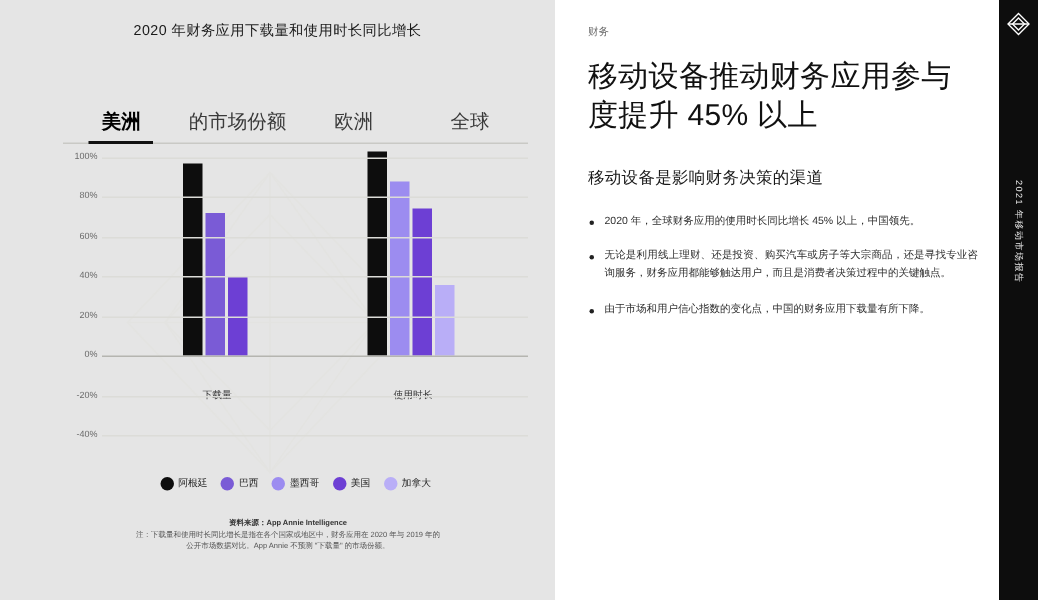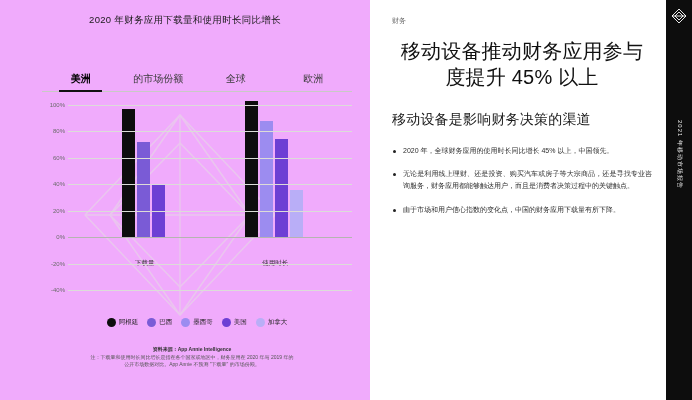--- a/index.html
+++ b/index.html
@@ -9,21 +9,21 @@
     background: #ffffff;
     font-family: "Liberation Sans", sans-serif;
     overflow: hidden;
     position: relative;
   }
   .page { position: absolute; inset: 0; display: flex; }
 
   
   .left {
     width: 370px; height: 400px;
-    background: #f0abfc;
+    background: #e5e5e5;
     position: relative;
     overflow: hidden;
   }
   .watermark {
     position: absolute;
     left: 60px; top: 95px;
     width: 240px; height: 240px;
     opacity: 0.5;
     pointer-events: none;
   }
@@ -37,21 +37,21 @@
   }
   .tabs {
     position: absolute;
     top: 72px; left: 42px; width: 310px;
     display: flex;
     border-bottom: 1px solid #c9c9c5;
   }
   .tab {
     flex: 1;
     text-align: center;
-    font-size: 10px;
+    font-size: 13px;
     color: #3a3a3a;
     padding-bottom: 5px;
     position: relative;
   }
   .tab.active { color: #000; font-weight: bold; }
   .tab.active:after {
     content: "";
     position: absolute;
     left: 22%; right: 22%; bottom: -1px;
     height: 2px;
@@ -142,24 +142,23 @@
     color: #6b6b6b;
     margin-bottom: 12px;
   }
   .headline {
     font-size: 20px;
     line-height: 1.32;
     color: #111;
     font-weight: normal;
     margin: 0 0 20px 0;
     letter-spacing: 0.2px;
-    text-align: center;
   }
   .subhead {
-    font-size: 14px;
+    font-size: 11px;
     color: #1a1a1a;
     margin-bottom: 16px;
     letter-spacing: 0.2px;
   }
   .bullets { list-style: none; margin: 0; padding: 0; }
   .bullets li {
     position: relative;
     padding-left: 11px;
     font-size: 7px;
     line-height: 1.75;
@@ -231,22 +230,22 @@
         <line x1="50" y1="120" x2="120" y2="220"></line>
         <line x1="190" y1="120" x2="120" y2="220"></line>
       </g>
     </svg>
 
     <div class="chart-title">2020 年财务应用下载量和使用时长同比增长</div>
 
     <div class="tabs">
       <div class="tab active">美洲</div>
       <div class="tab">的市场份额</div>
+      <div class="tab">欧洲</div>
       <div class="tab">全球</div>
-      <div class="tab">欧洲</div>
     </div>
 
     <div class="plot">
       <div class="y-axis">
           <div class="y-lab" style="top: 0px;">100%</div>
           <div class="y-lab" style="top: 26.4286px;">80%</div>
           <div class="y-lab" style="top: 52.8571px;">60%</div>
           <div class="y-lab" style="top: 79.2857px;">40%</div>
           <div class="y-lab" style="top: 105.714px;">20%</div>
           <div class="y-lab" style="top: 132.143px;">0%</div>

